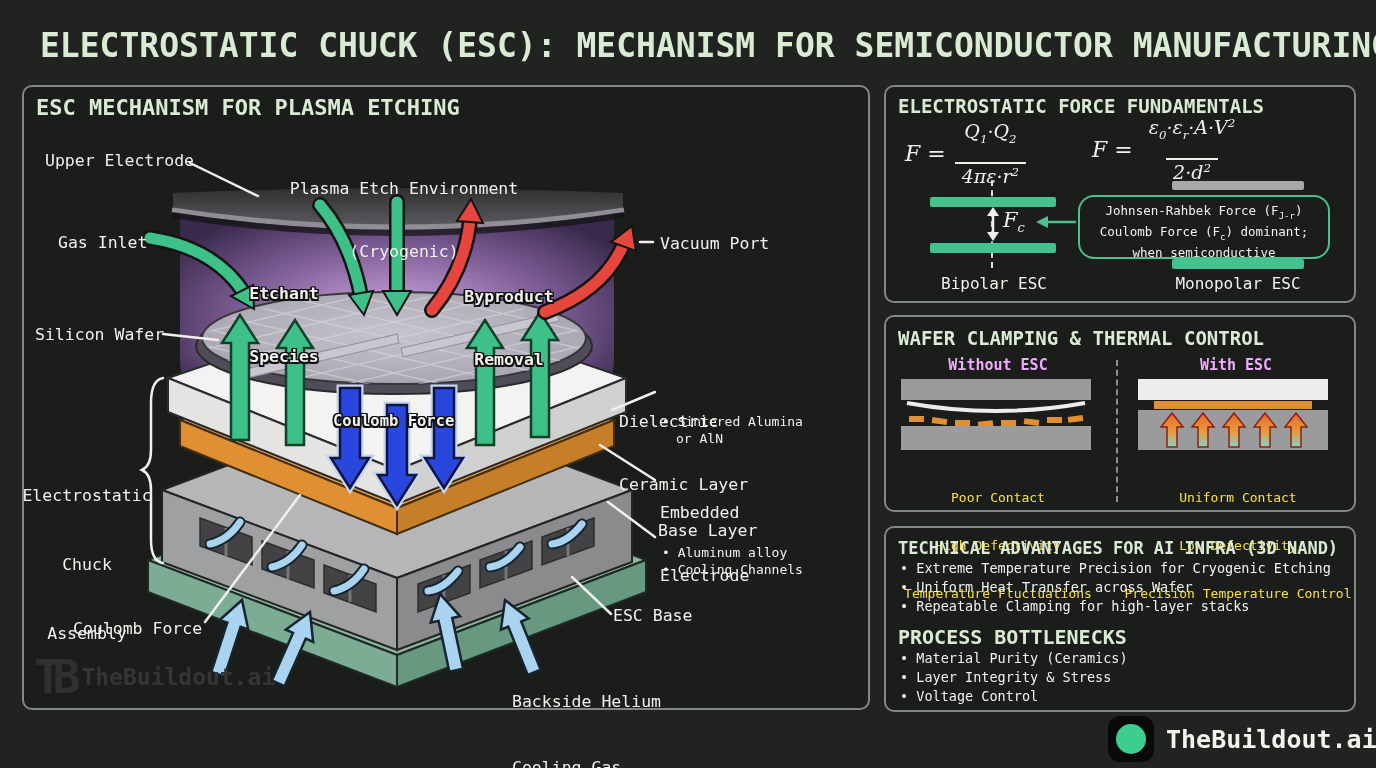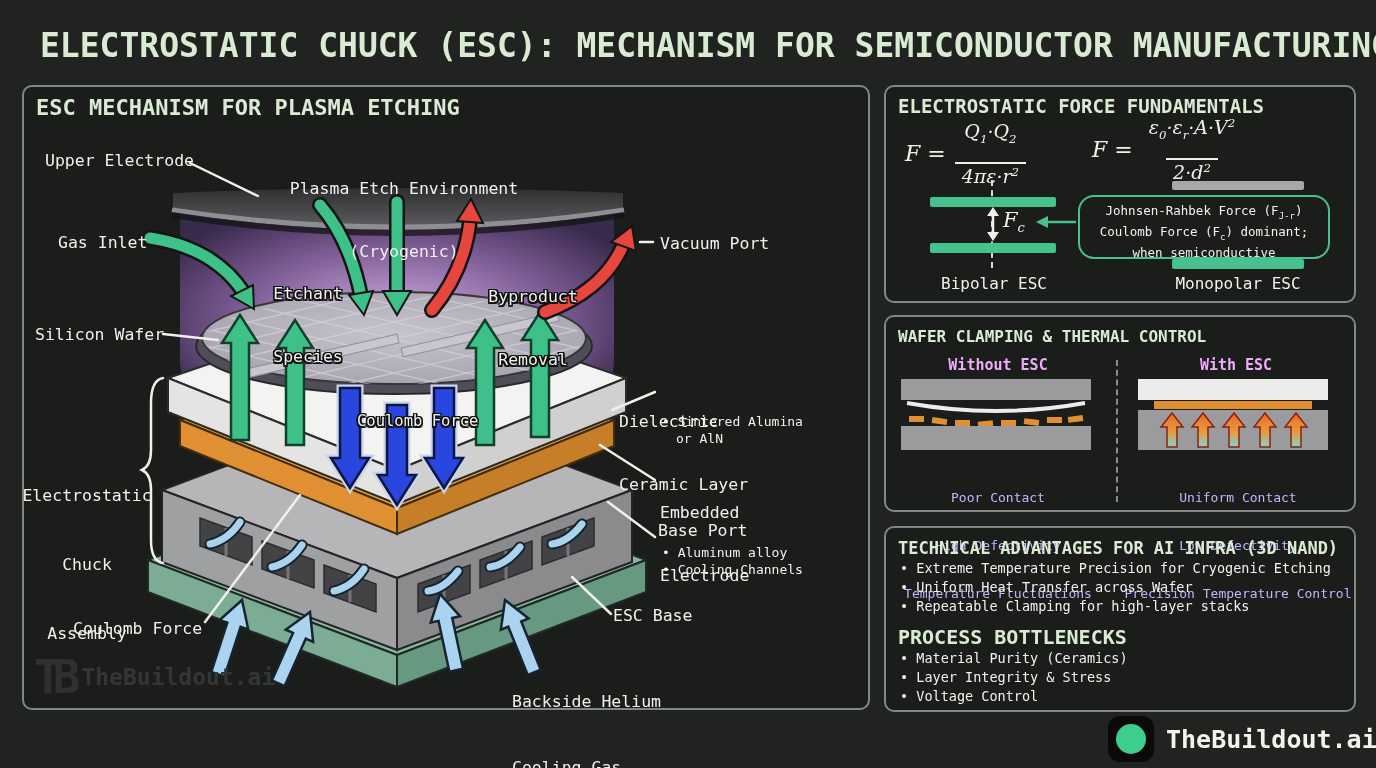--- a/index.html
+++ b/index.html
@@ -13,54 +13,54 @@
 
   .panel { position:absolute; background:#1b1d1b; border:2px solid #848884; border-radius:10px; }
   #panel-mech  { left:22px;  top:85px;  width:848px; height:625px; }
   #panel-force { left:884px; top:85px;  width:472px; height:218px; }
   #panel-clamp { left:884px; top:315px; width:472px; height:197px; }
   #panel-adv   { left:884px; top:526px; width:472px; height:186px; }
 
   .panel-h { position:absolute; color:#d9ebd3; font-weight:bold; white-space:pre;text-align:right; }
   #mech-h  { left:36px;  top:95px;  font-size:22px; }
   #force-h { left:898px; top:95px;  font-size:19px; }
-  #clamp-h { left:898px; top:327px; font-size:16px; }
+  #clamp-h { left:898px; top:327px; font-size:19px; }
   #adv-h   { left:898px; top:538px; font-size:17px; }
   #bott-h  { left:898px; top:625px; font-size:20px; }
 
   svg.overlay { position:absolute; left:0; top:0; pointer-events:none; }
 
   .lbl { position:absolute; color:#f1f1ee; font-size:16.5px; line-height:21px; white-space:pre; }
   .lbl.small { font-size:13px; line-height:17px; }
   .lbl.center { text-align:center; }
-  .outlined { font-weight:normal;
+  .outlined { font-weight:bold;
     text-shadow:-1.5px -1.5px 0 #101010,1.5px -1.5px 0 #101010,-1.5px 1.5px 0 #101010,
                  1.5px 1.5px 0 #101010,-1.5px 0 0 #101010,1.5px 0 0 #101010,
-                 0 -1.5px 0 #101010,0 1.5px 0 #101010;margin-left:24px; }
+                 0 -1.5px 0 #101010,0 1.5px 0 #101010; }
 
   
   .formula { position:absolute; display:flex; align-items:center; gap:9px;
              font-family:"DejaVu Serif", serif; font-style:italic; color:#efefec; }
   .formula .lhs { font-size:22px; }
   .frac { display:flex; flex-direction:column; align-items:center; font-size:19px; }
   .frac .den { border-top:2px solid #efefec; padding:1px 7px 0 7px; margin-top:16px; }
   .frac .num { padding:0 7px; }
   .formula sub, .fc sub { font-size:0.62em; font-style:italic; }
   .formula sup { font-size:0.62em; }
 
   .bar { position:absolute; border-radius:2px; }
   .dashv { position:absolute; border-left:2px dashed #dddddb; width:0; }
   .callout { position:absolute; left:1078px; top:195px; width:252px; height:64px;
              border:2px solid #4cc08c; border-radius:16px; color:#f1f1ee;
              font-size:12.5px; line-height:15.5px; text-align:center; padding-top:6px; }
   .callout sub { font-size:9px; }
   .fc { position:absolute; left:1003px; top:208px; font-family:"DejaVu Serif",serif;
         font-style:italic; font-size:21px; color:#efefec; }
 
-  .cap13 { position:absolute; font-size:13px; line-height:16px; color:#c4b5fd; text-align:center; white-space:pre; }
+  .cap13 { position:absolute; font-size:13px; line-height:16px; color:#fde047; text-align:center; white-space:pre; }
   .cap15 { position:absolute; font-size:15px; font-weight:bold; color:#f0abfc; text-align:center; white-space:pre; }
   .cap16 { position:absolute; font-size:16px; color:#f1f1ee; text-align:center; white-space:pre; }
 
   .bullet-line { position:absolute; font-size:13.5px; color:#f1f1ee; white-space:pre; }
 
   .wm { position:absolute; left:34px; top:650px; display:flex; align-items:center; gap:10px;
         color:#343734; }
   .wm .mark { font-size:46px; font-weight:bold; letter-spacing:-9px; color:#2e312e; }
   .wm .txt  { font-size:23px; font-weight:bold; color:#333633; }
 
@@ -310,21 +310,21 @@
     <div>Ceramic Layer</div>
   </div>
   <div class="lbl small" style="left:662px;top:413px;">• Sintered Alumina</div>
   <div class="lbl small" style="left:676px;top:430px;">or AlN</div>
 
   <div class="lbl" style="left:660px;top:460px;">
     <div>Embedded</div>
     <div>Electrode</div>
   </div>
 
-  <div class="lbl" style="left:658px;top:520px;">Base Port</div>
+  <div class="lbl" style="left:658px;top:520px;">Base Layer</div>
   <div class="lbl small" style="left:662px;top:544px;">• Aluminum alloy</div>
   <div class="lbl small" style="left:662px;top:561px;">• Cooling Channels</div>
 
   <div class="lbl" style="left:613px;top:605px;">ESC Base</div>
   <div class="lbl" style="left:512px;top:647px;line-height:22px;">
     <div>Backside Helium</div>
     <div>Cooling Gas</div>
   </div>
 
   <div class="wm">

